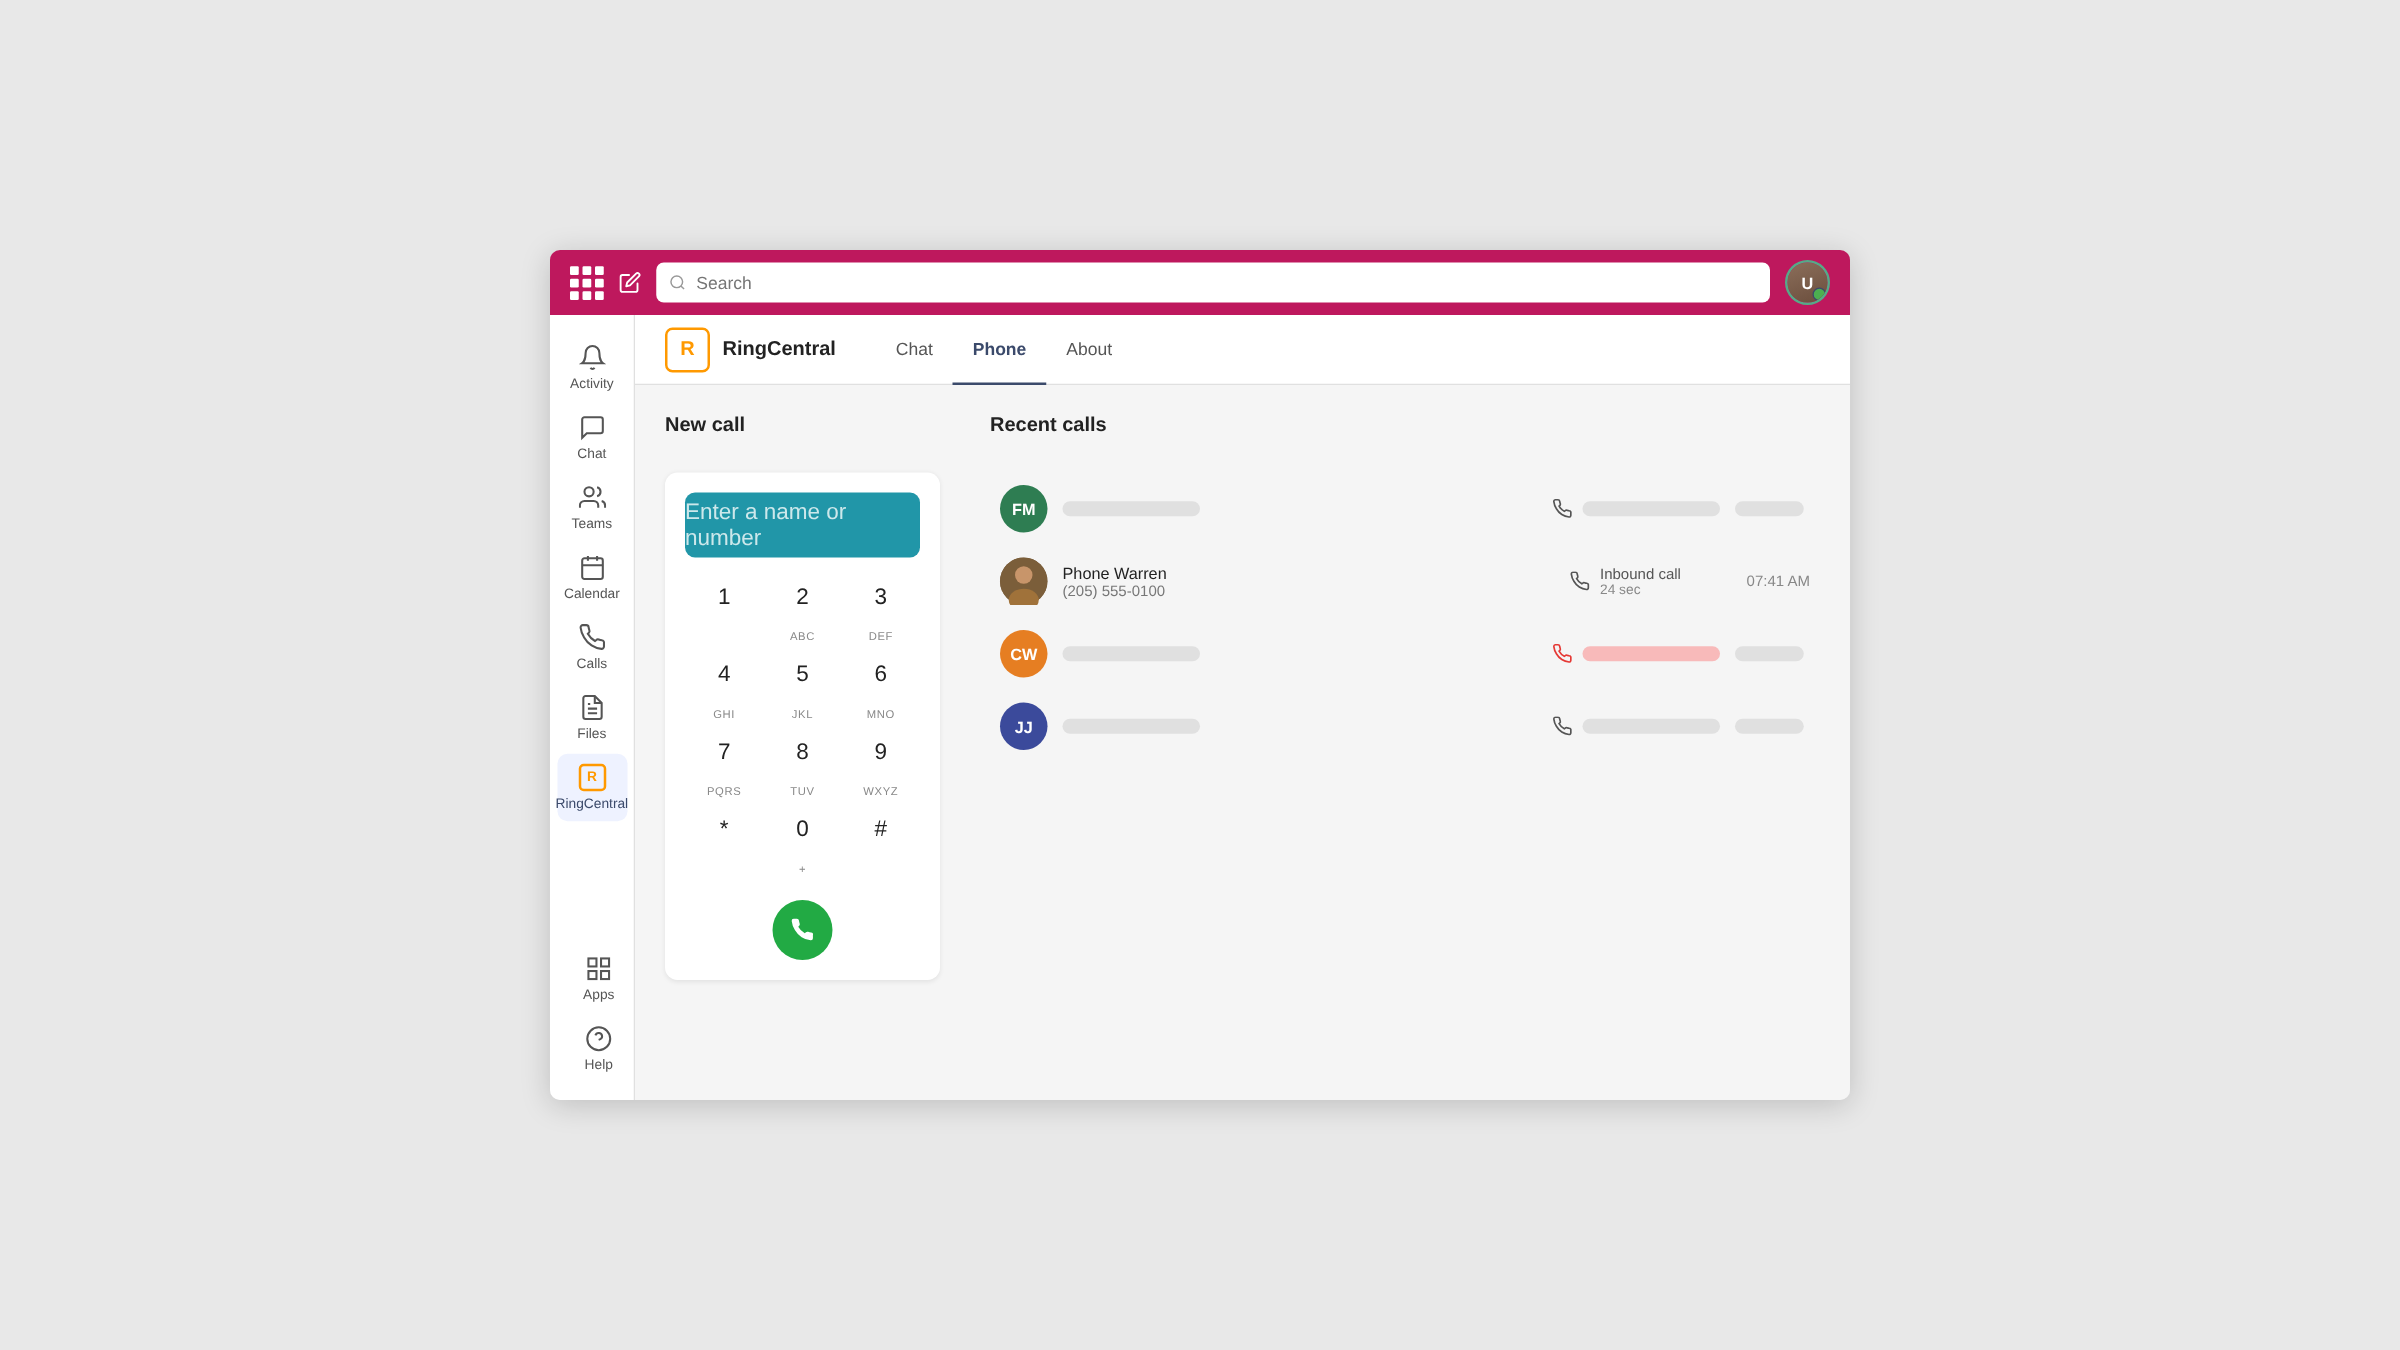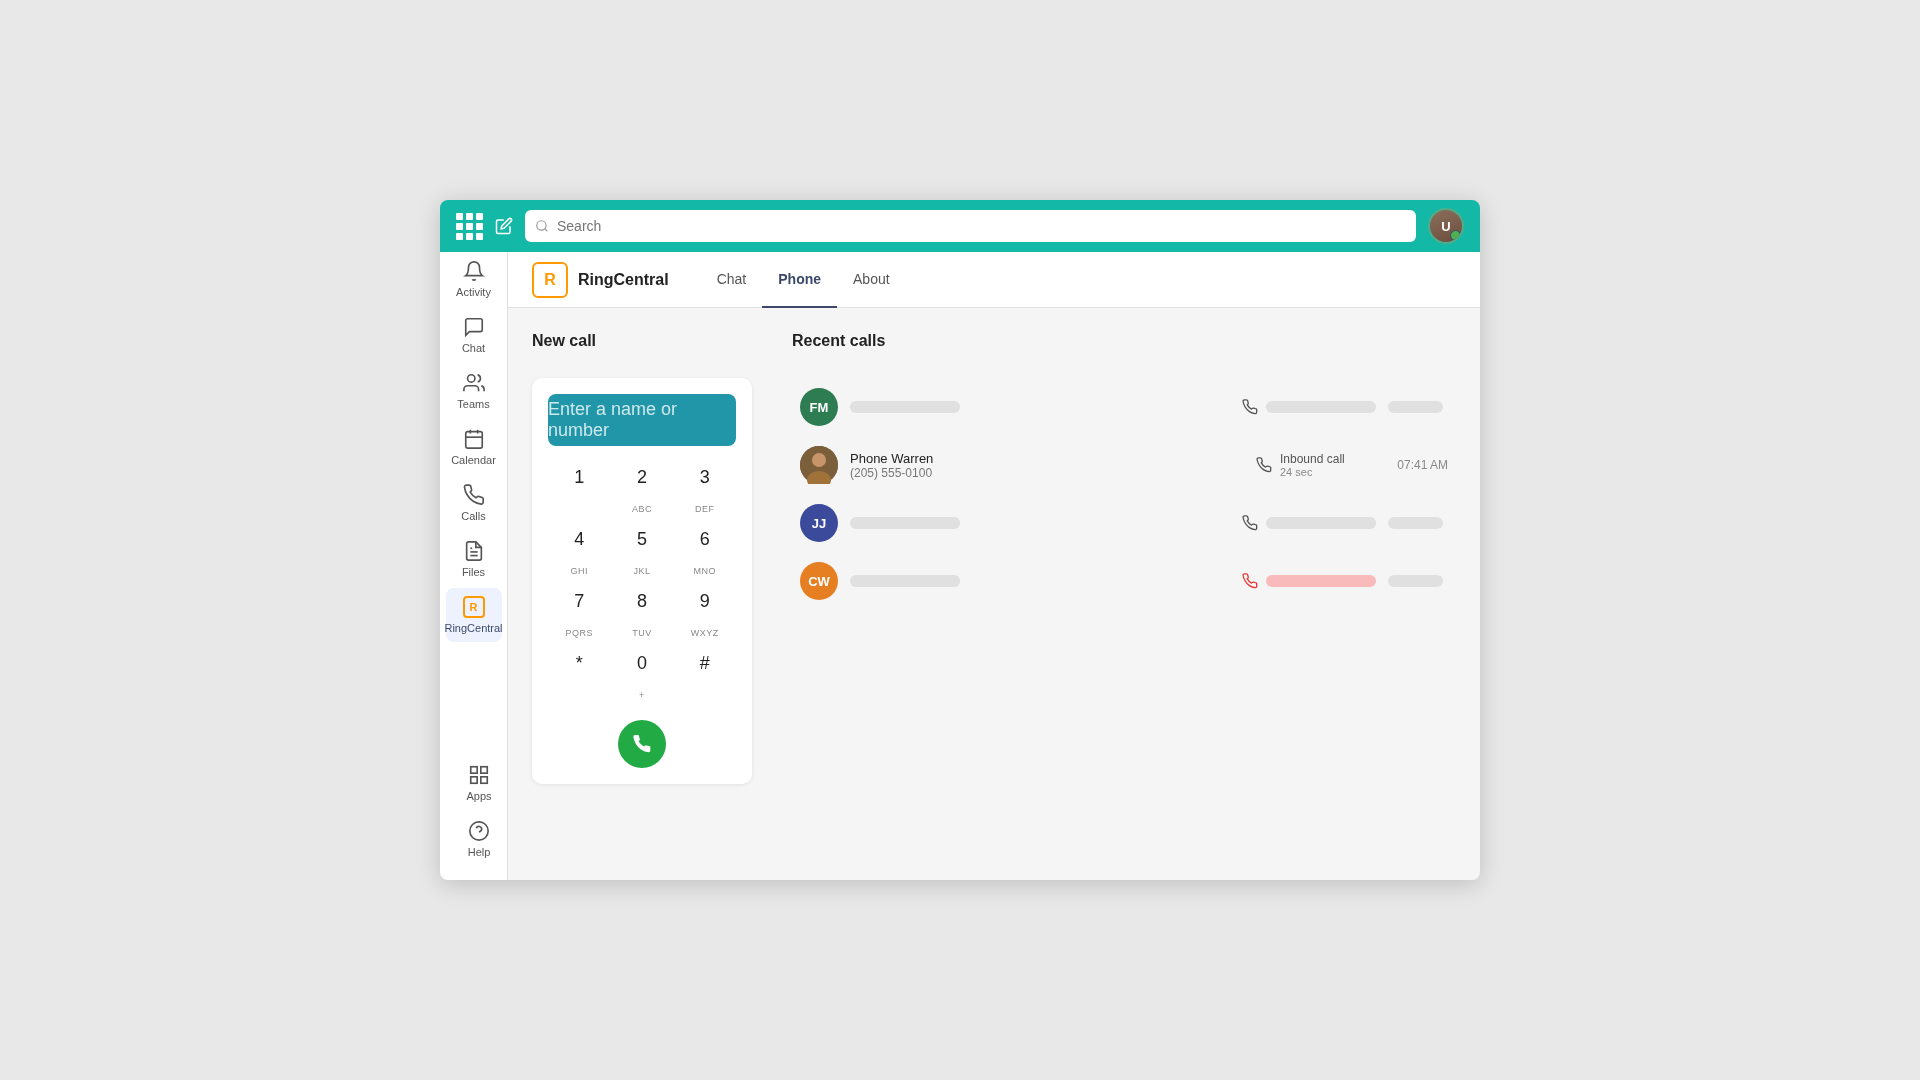--- a/index.html
+++ b/index.html
@@ -15,21 +15,21 @@
       width: 1040px;
       height: 680px;
       border-radius: 8px;
       overflow: hidden;
       display: flex;
       flex-direction: column;
       box-shadow: 0 4px 24px rgba(0,0,0,0.18);
     }
     
     .top-bar {
-      background: #14b8a6;
+      background: #be185d;
       height: 52px;
       display: flex;
       align-items: center;
       padding: 0 16px;
       gap: 12px;
       flex-shrink: 0;
     }
     .grid-icon {
       display: grid;
       grid-template-columns: repeat(3,7px);
@@ -101,21 +101,21 @@
     }
 
     
     .sidebar {
       width: 68px;
       background: #fff;
       border-right: 1px solid #e0e0e0;
       display: flex;
       flex-direction: column;
       align-items: center;
-      padding-top: 0;
+      padding-top: 15px;
       flex-shrink: 0;
     }
     .sidebar-item {
       display: flex;
       flex-direction: column;
       align-items: center;
       padding: 8px 4px;
       cursor: pointer;
       border-radius: 8px;
       width: 56px;
@@ -601,51 +601,51 @@
                 </svg>
                 <div>
                   <div>Inbound call</div>
                   <div style="color:#888;font-size:11px;">24 sec</div>
                 </div>
               </div>
               <div class="call-time">07:41 AM</div>
             </div>
 
             <div class="call-row">
+              <div class="call-avatar" style="background:#e67e22;">CW</div>
+              <div class="call-info">
+                <div class="skeleton skeleton-md"></div>
+              </div>
+              <div class="call-type missed">
+                <svg width="16" height="16" viewBox="0 0 24 24" fill="none" stroke="#e53935" stroke-width="2">
+                  <path d="M22 16.92v3a2 2 0 0 1-2.18 2 19.79 19.79 0 0 1-8.63-3.07A19.5 19.5 0 0 1 4.69 12 19.79 19.79 0 0 1 1.61 3.41 2 2 0 0 1 3.59 1.22h3a2 2 0 0 1 2 1.72c.127.96.361 1.903.7 2.81a2 2 0 0 1-.45 2.11L7.91 8.78a16 16 0 0 0 6.29 6.29l1.12-.89a2 2 0 0 1 2.11-.45c.907.339 1.85.573 2.81.7A2 2 0 0 1 22 16.92z"></path>
+                </svg>
+                <div class="skeleton skeleton-md" style="background:#f8baba;"></div>
+              </div>
+              <div class="call-time">
+                <div class="skeleton skeleton-time"></div>
+              </div>
+            </div>
+
+            <div class="call-row">
               <div class="call-avatar" style="background:#3b4a9b;">JJ</div>
               <div class="call-info">
                 <div class="skeleton skeleton-md"></div>
               </div>
               <div class="call-type">
                 <svg width="16" height="16" viewBox="0 0 24 24" fill="none" stroke="#555" stroke-width="2">
                   <path d="M22 16.92v3a2 2 0 0 1-2.18 2 19.79 19.79 0 0 1-8.63-3.07A19.5 19.5 0 0 1 4.69 12 19.79 19.79 0 0 1 1.61 3.41 2 2 0 0 1 3.59 1.22h3a2 2 0 0 1 2 1.72c.127.96.361 1.903.7 2.81a2 2 0 0 1-.45 2.11L7.91 8.78a16 16 0 0 0 6.29 6.29l1.12-.89a2 2 0 0 1 2.11-.45c.907.339 1.85.573 2.81.7A2 2 0 0 1 22 16.92z"></path>
                 </svg>
                 <div class="skeleton skeleton-md"></div>
               </div>
               <div class="call-time">
                 <div class="skeleton skeleton-time"></div>
               </div>
             </div>
 
-            <div class="call-row">
-              <div class="call-avatar" style="background:#e67e22;">CW</div>
-              <div class="call-info">
-                <div class="skeleton skeleton-md"></div>
-              </div>
-              <div class="call-type missed">
-                <svg width="16" height="16" viewBox="0 0 24 24" fill="none" stroke="#e53935" stroke-width="2">
-                  <path d="M22 16.92v3a2 2 0 0 1-2.18 2 19.79 19.79 0 0 1-8.63-3.07A19.5 19.5 0 0 1 4.69 12 19.79 19.79 0 0 1 1.61 3.41 2 2 0 0 1 3.59 1.22h3a2 2 0 0 1 2 1.72c.127.96.361 1.903.7 2.81a2 2 0 0 1-.45 2.11L7.91 8.78a16 16 0 0 0 6.29 6.29l1.12-.89a2 2 0 0 1 2.11-.45c.907.339 1.85.573 2.81.7A2 2 0 0 1 22 16.92z"></path>
-                </svg>
-                <div class="skeleton skeleton-md" style="background:#f8baba;"></div>
-              </div>
-              <div class="call-time">
-                <div class="skeleton skeleton-time"></div>
-              </div>
-            </div>
-
           </div>
         </div>
 
       </div>
     </div>
 
   </div>
 </div>
 
 </body></html>

